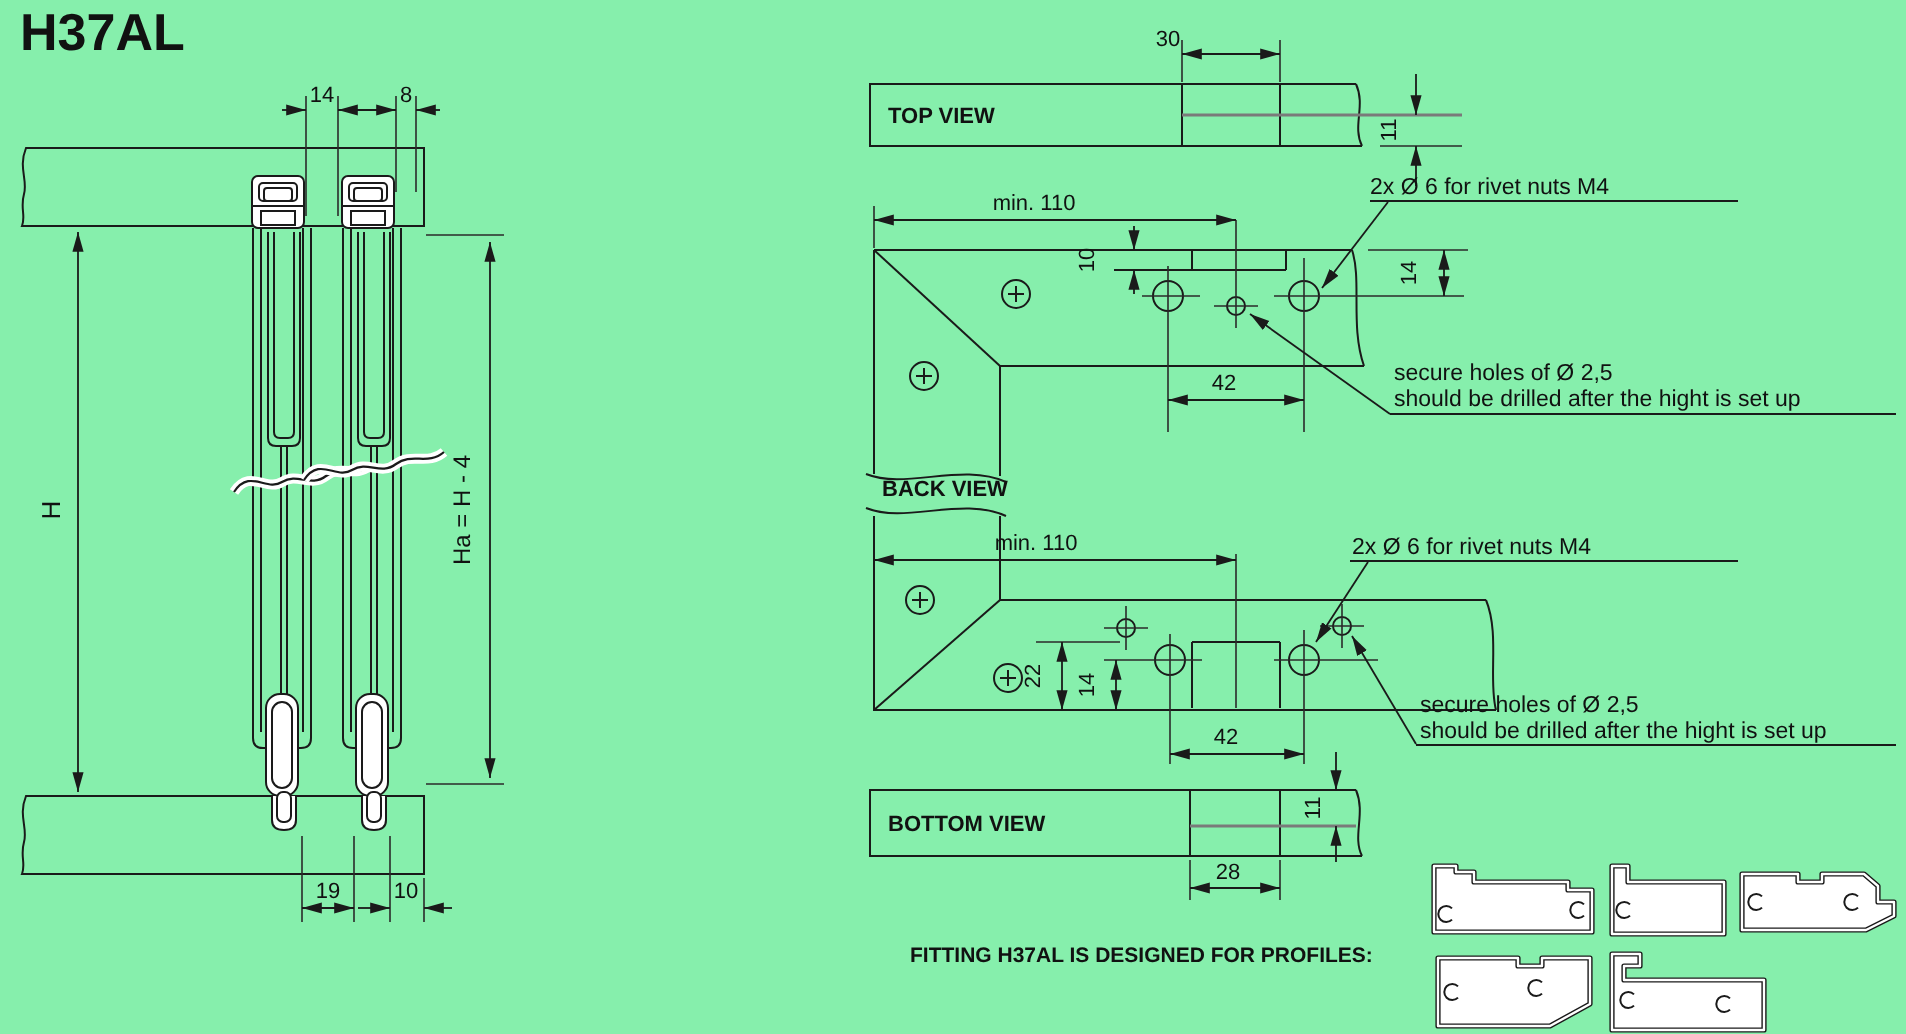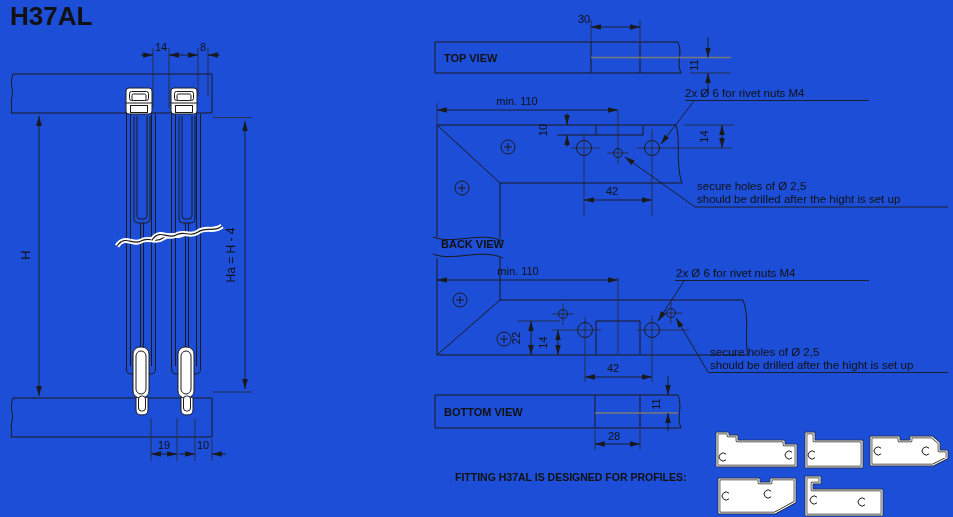--- a/index.html
+++ b/index.html
@@ -1,16 +1,16 @@
 <!DOCTYPE html>
 <html><head>
 <meta charset="utf-8">
 <style>
   html,body{margin:0;padding:0;background:#fff;}
-  #stage{position:relative;width:953px;height:517px;background:#1d4ed8;overflow:hidden;
+  #stage{position:relative;width:953px;height:517px;background:#86efac;overflow:hidden;
          font-family:"Liberation Sans", sans-serif;}
   svg{position:absolute;left:0;top:0;}
   .ln{stroke:#1a1a1a;stroke-width:1;fill:none;stroke-linecap:butt;}
   .lnw{stroke:#fff;stroke-width:5;fill:none;}
   .dim{stroke:#1a1a1a;stroke-width:0.9;fill:none;}
   .ext{stroke:#2a2a2a;stroke-width:0.8;fill:none;}
   .gray{stroke:#7a7a7a;stroke-width:1.5;fill:none;}
   .wh{fill:#fff;stroke:#1a1a1a;stroke-width:1;}
   .scr{stroke:#1a1a1a;stroke-width:1;fill:none;}
   text{fill:#111;font-family:"Liberation Sans", sans-serif;}

